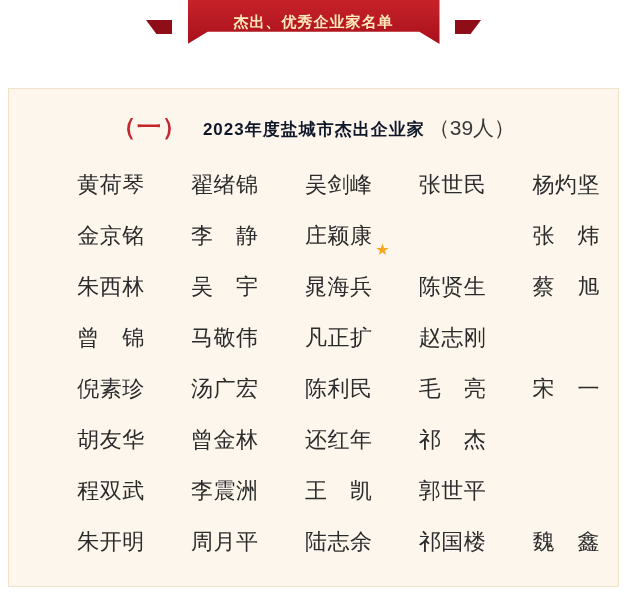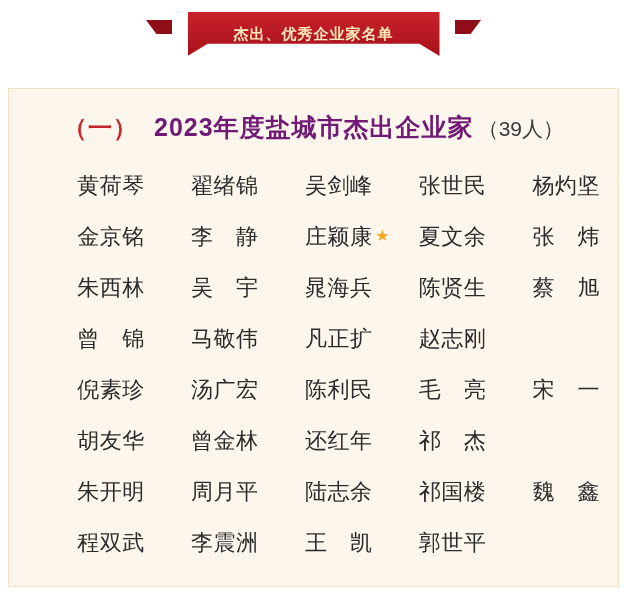--- a/index.html
+++ b/index.html
@@ -18,21 +18,21 @@
   
   .banner-wrap {
     position: relative;
     height: 58px;
     display: flex;
     align-items: flex-start;
     justify-content: center;
   }
   .banner {
     position: relative;
-    margin-top: 12px;
+    margin-top: 0;
     height: 44px;
     display: flex;
     align-items: center;
     justify-content: center;
     padding: 0 46px;
     background: linear-gradient(180deg, #c7222a 0%, #a8111b 100%);
     color: #ffe9bb;
     font-size: 15px;
     font-weight: bold;
     letter-spacing: 1px;
@@ -74,22 +74,22 @@
     padding-bottom: 6px;
     white-space: nowrap;
   }
   .title-idx {
     color: #c3272b;
     font-size: 24px;
     font-weight: bold;
     letter-spacing: 1px;
   }
   .title-main {
-    color: #701a75;
-    font-size: 25px;
+    color: #0f172a;
+    font-size: 17px;
     font-weight: bold;
     letter-spacing: 1px;
     margin-left: 16px;
   }
   .title-count {
     color: #3a3a3a;
     font-size: 21px;
     margin-left: 4px;
   }
 
@@ -142,21 +142,21 @@
         <div class="name-cell"><span>黄荷琴</span></div>
         <div class="name-cell"><span>翟绪锦</span></div>
         <div class="name-cell"><span>吴剑峰</span></div>
         <div class="name-cell"><span>张世民</span></div>
         <div class="name-cell"><span>杨灼坚</span></div>
       </div>
       <div class="name-row">
         <div class="name-cell"><span>金京铭</span></div>
         <div class="name-cell"><span>李　静</span></div>
         <div class="name-cell"><span>庄颖康</span></div>
-        <div class="name-cell starred"><span class="star">★</span><span>夏文余</span></div>
+        <div class="name-cell starred"><span class="star">★</span></div>
         <div class="name-cell"><span>张　炜</span></div>
       </div>
       <div class="name-row">
         <div class="name-cell"><span>朱西林</span></div>
         <div class="name-cell"><span>吴　宇</span></div>
         <div class="name-cell"><span>晁海兵</span></div>
         <div class="name-cell"><span>陈贤生</span></div>
         <div class="name-cell"><span>蔡　旭</span></div>
       </div>
       <div class="name-row">
@@ -172,27 +172,27 @@
         <div class="name-cell"><span>毛　亮</span></div>
         <div class="name-cell"><span>宋　一</span></div>
       </div>
       <div class="name-row">
         <div class="name-cell"><span>胡友华</span></div>
         <div class="name-cell"><span>曾金林</span></div>
         <div class="name-cell"><span>还红年</span></div>
         <div class="name-cell"><span>祁　杰</span></div>
       </div>
       <div class="name-row">
+        <div class="name-cell"><span>程双武</span></div>
+        <div class="name-cell"><span>李震洲</span></div>
+        <div class="name-cell"><span>王　凯</span></div>
+        <div class="name-cell"><span>郭世平</span></div>
+        <div class="name-cell"><span></span></div>
+      </div>
+      <div class="name-row">
         <div class="name-cell"><span>朱开明</span></div>
         <div class="name-cell"><span>周月平</span></div>
         <div class="name-cell"><span>陆志余</span></div>
         <div class="name-cell"><span>祁国楼</span></div>
         <div class="name-cell"><span>魏　鑫</span></div>
       </div>
-      <div class="name-row">
-        <div class="name-cell"><span>程双武</span></div>
-        <div class="name-cell"><span>李震洲</span></div>
-        <div class="name-cell"><span>王　凯</span></div>
-        <div class="name-cell"><span>郭世平</span></div>
-        <div class="name-cell"><span></span></div>
-      </div>
     </div>
 </div>
 
 </body></html>

